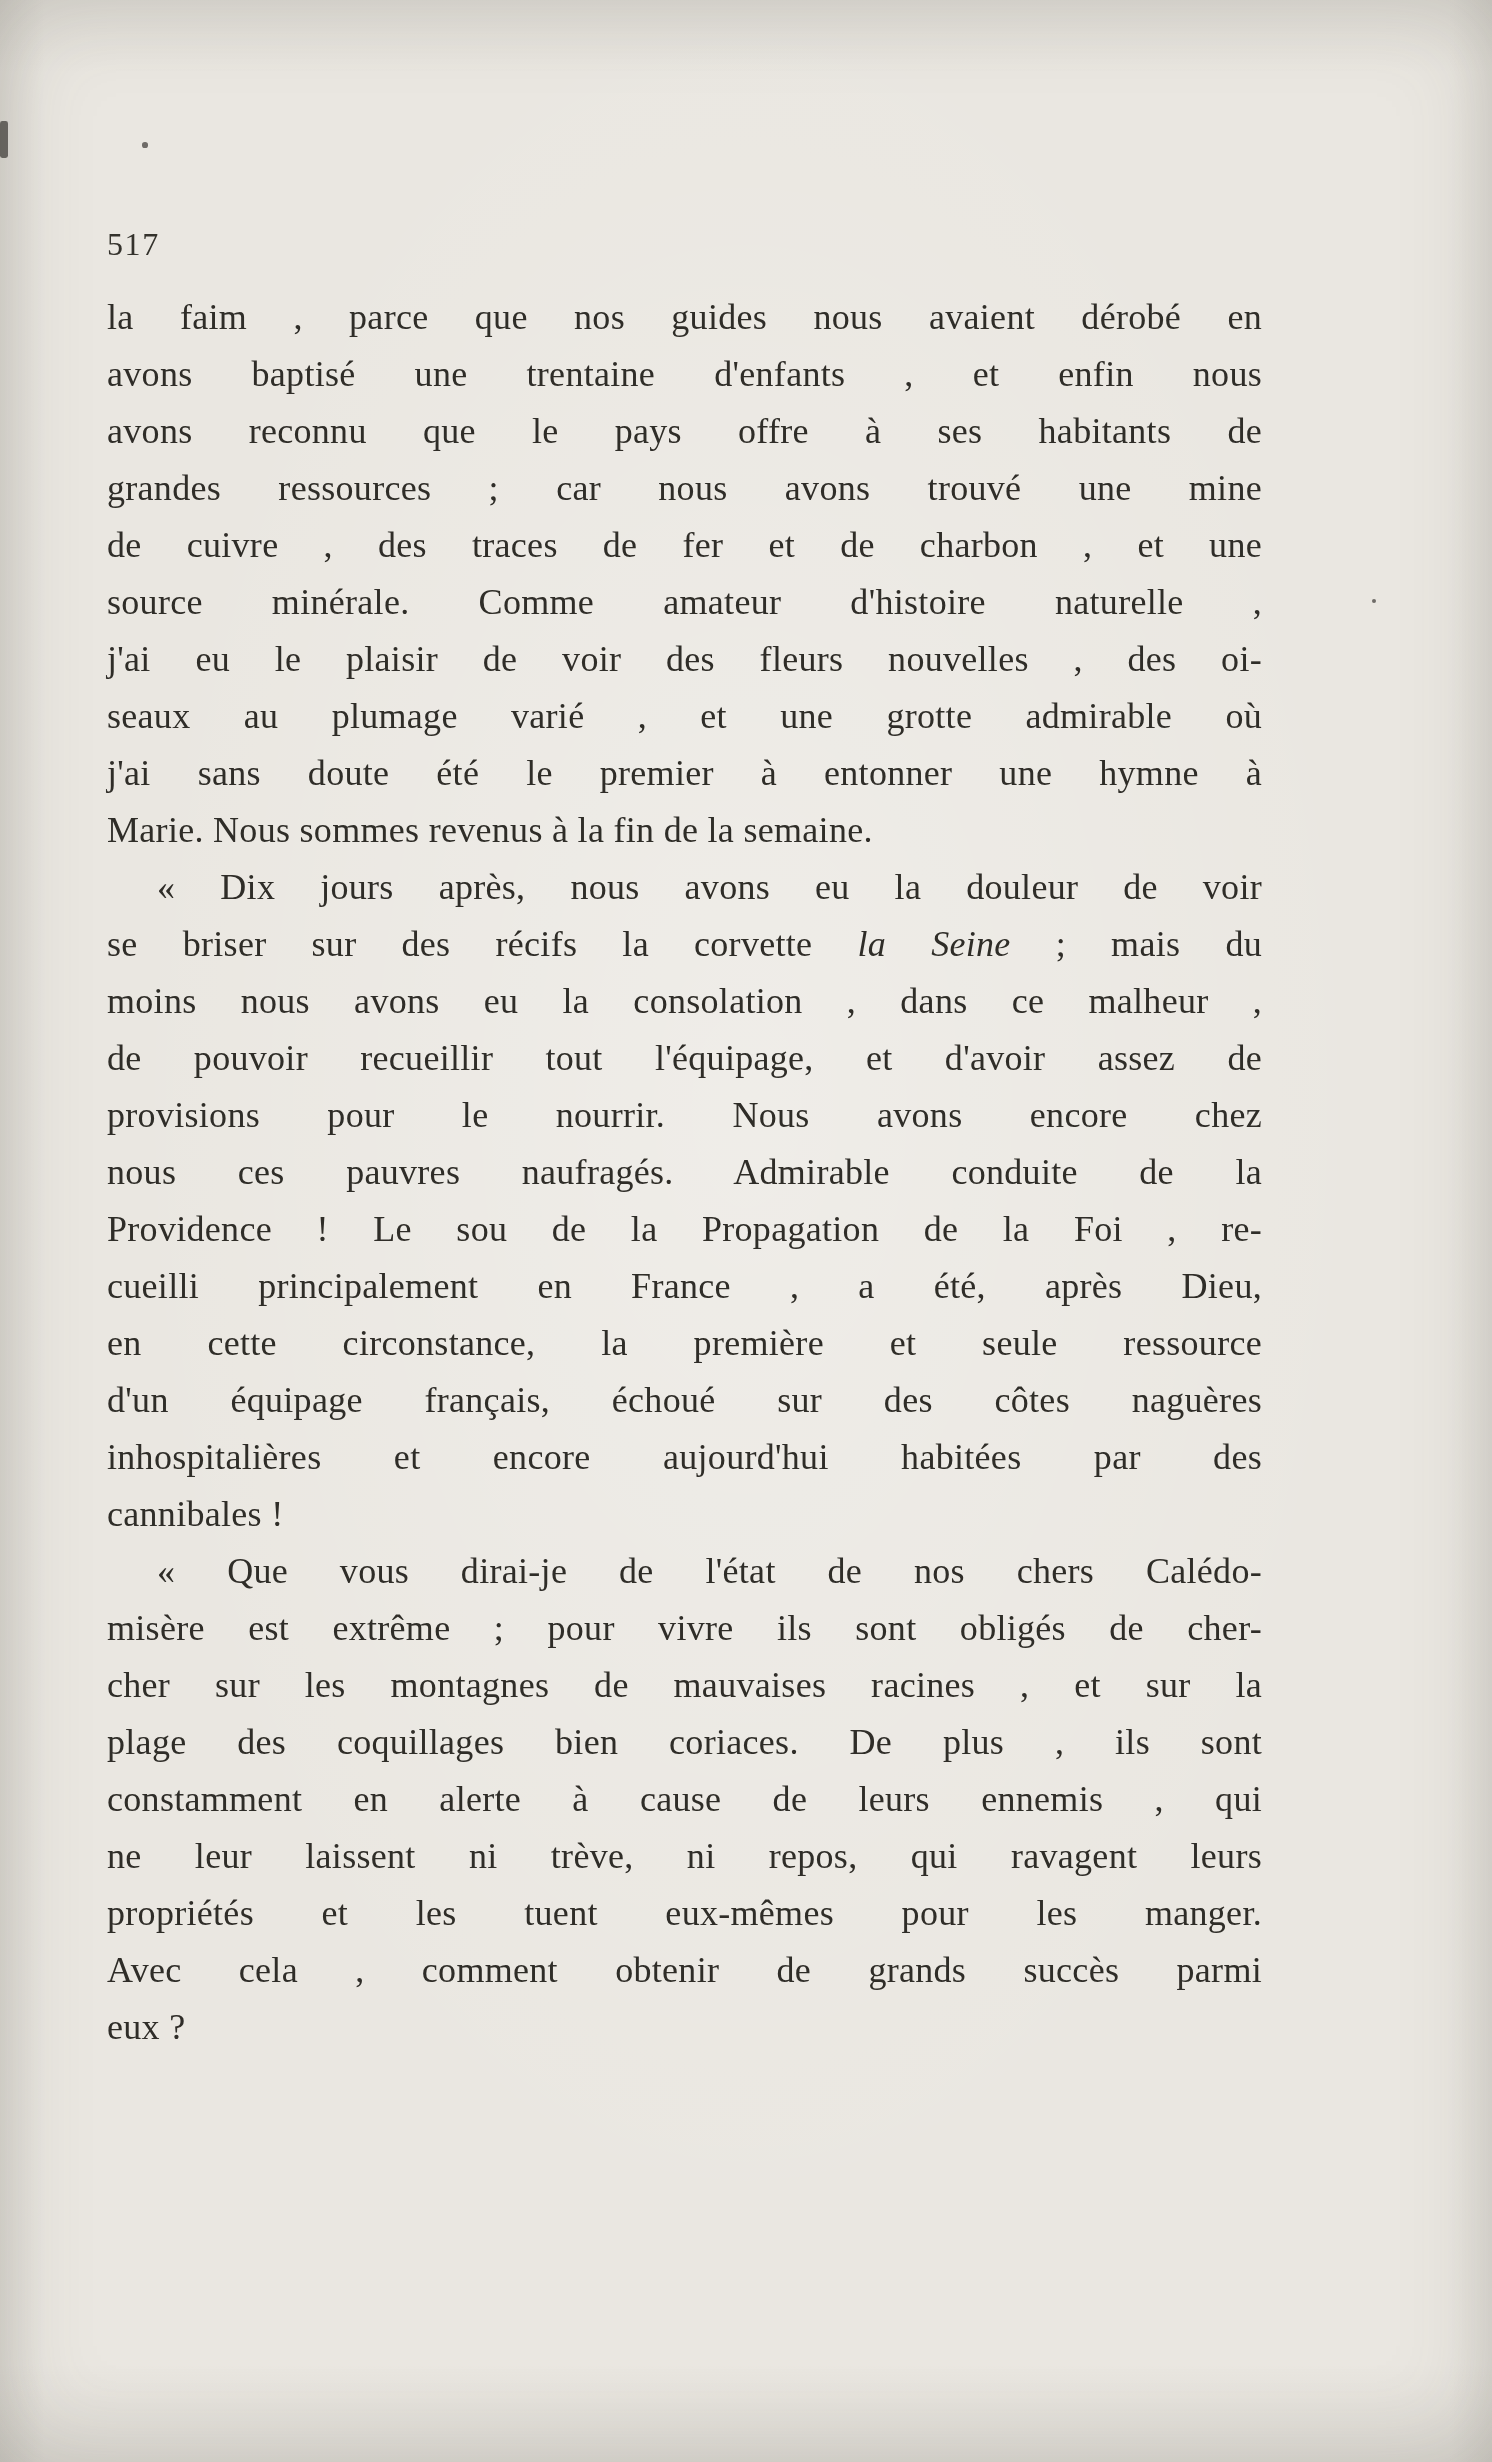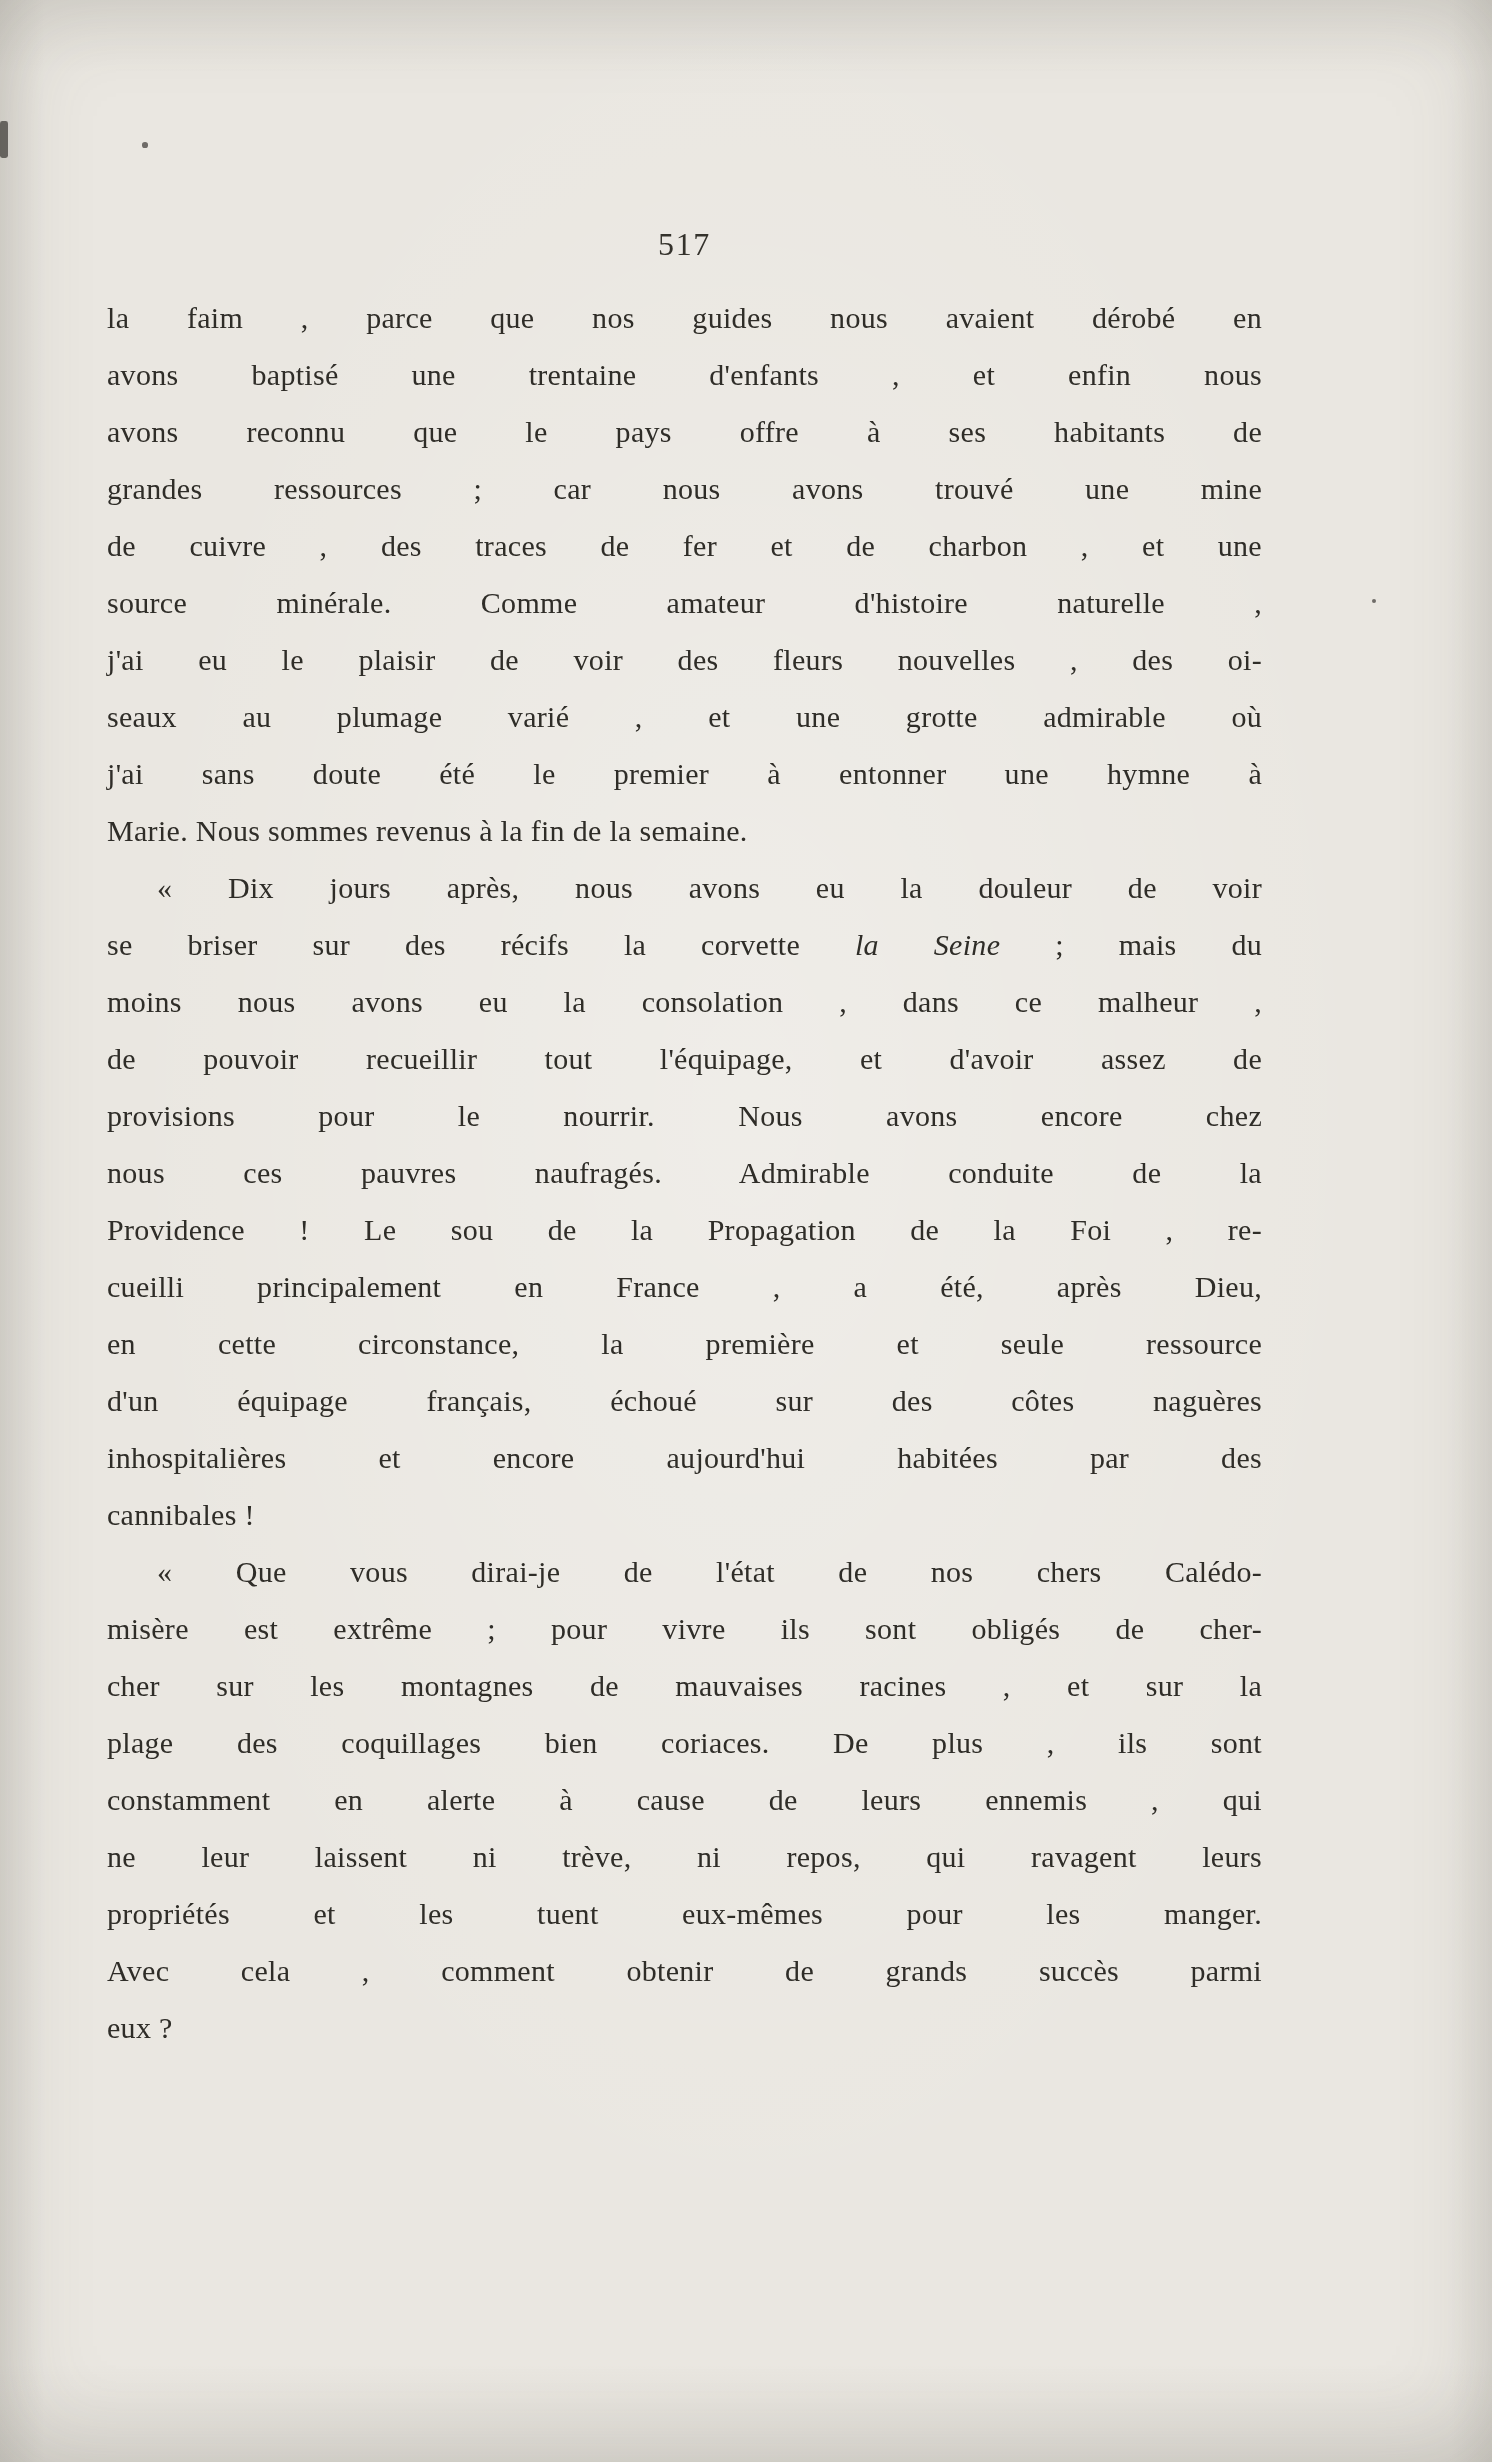--- a/index.html
+++ b/index.html
@@ -23,31 +23,30 @@
       linear-gradient(180deg, rgba(90,85,75,0.07) 0%, rgba(90,85,75,0) 3%, rgba(90,85,75,0) 96%, rgba(90,85,75,0.09) 100%);
     box-shadow: inset 0 0 97px rgba(80,75,65,0.18);
     overflow: hidden;
     color: #2f2d28;
   }
   .page-number {
     position: absolute;
     top: 226px;
     left: 107px;
     width: 1155px;
-    text-align: center;
     font-size: 32px;
     letter-spacing: 1.6px;
     color: #34322c;
   }
   .text-block {
     position: absolute;
     top: 289px;
     left: 107px;
     width: 1155px;
-    font-size: 30px;
+    font-size: 36px;
     line-height: 57px;
     letter-spacing: 0.3px;
   }
   .line {
     text-align: justify;
     text-align-last: justify;
     white-space: normal;
     min-height: 57px;
   }
   .line.last {

